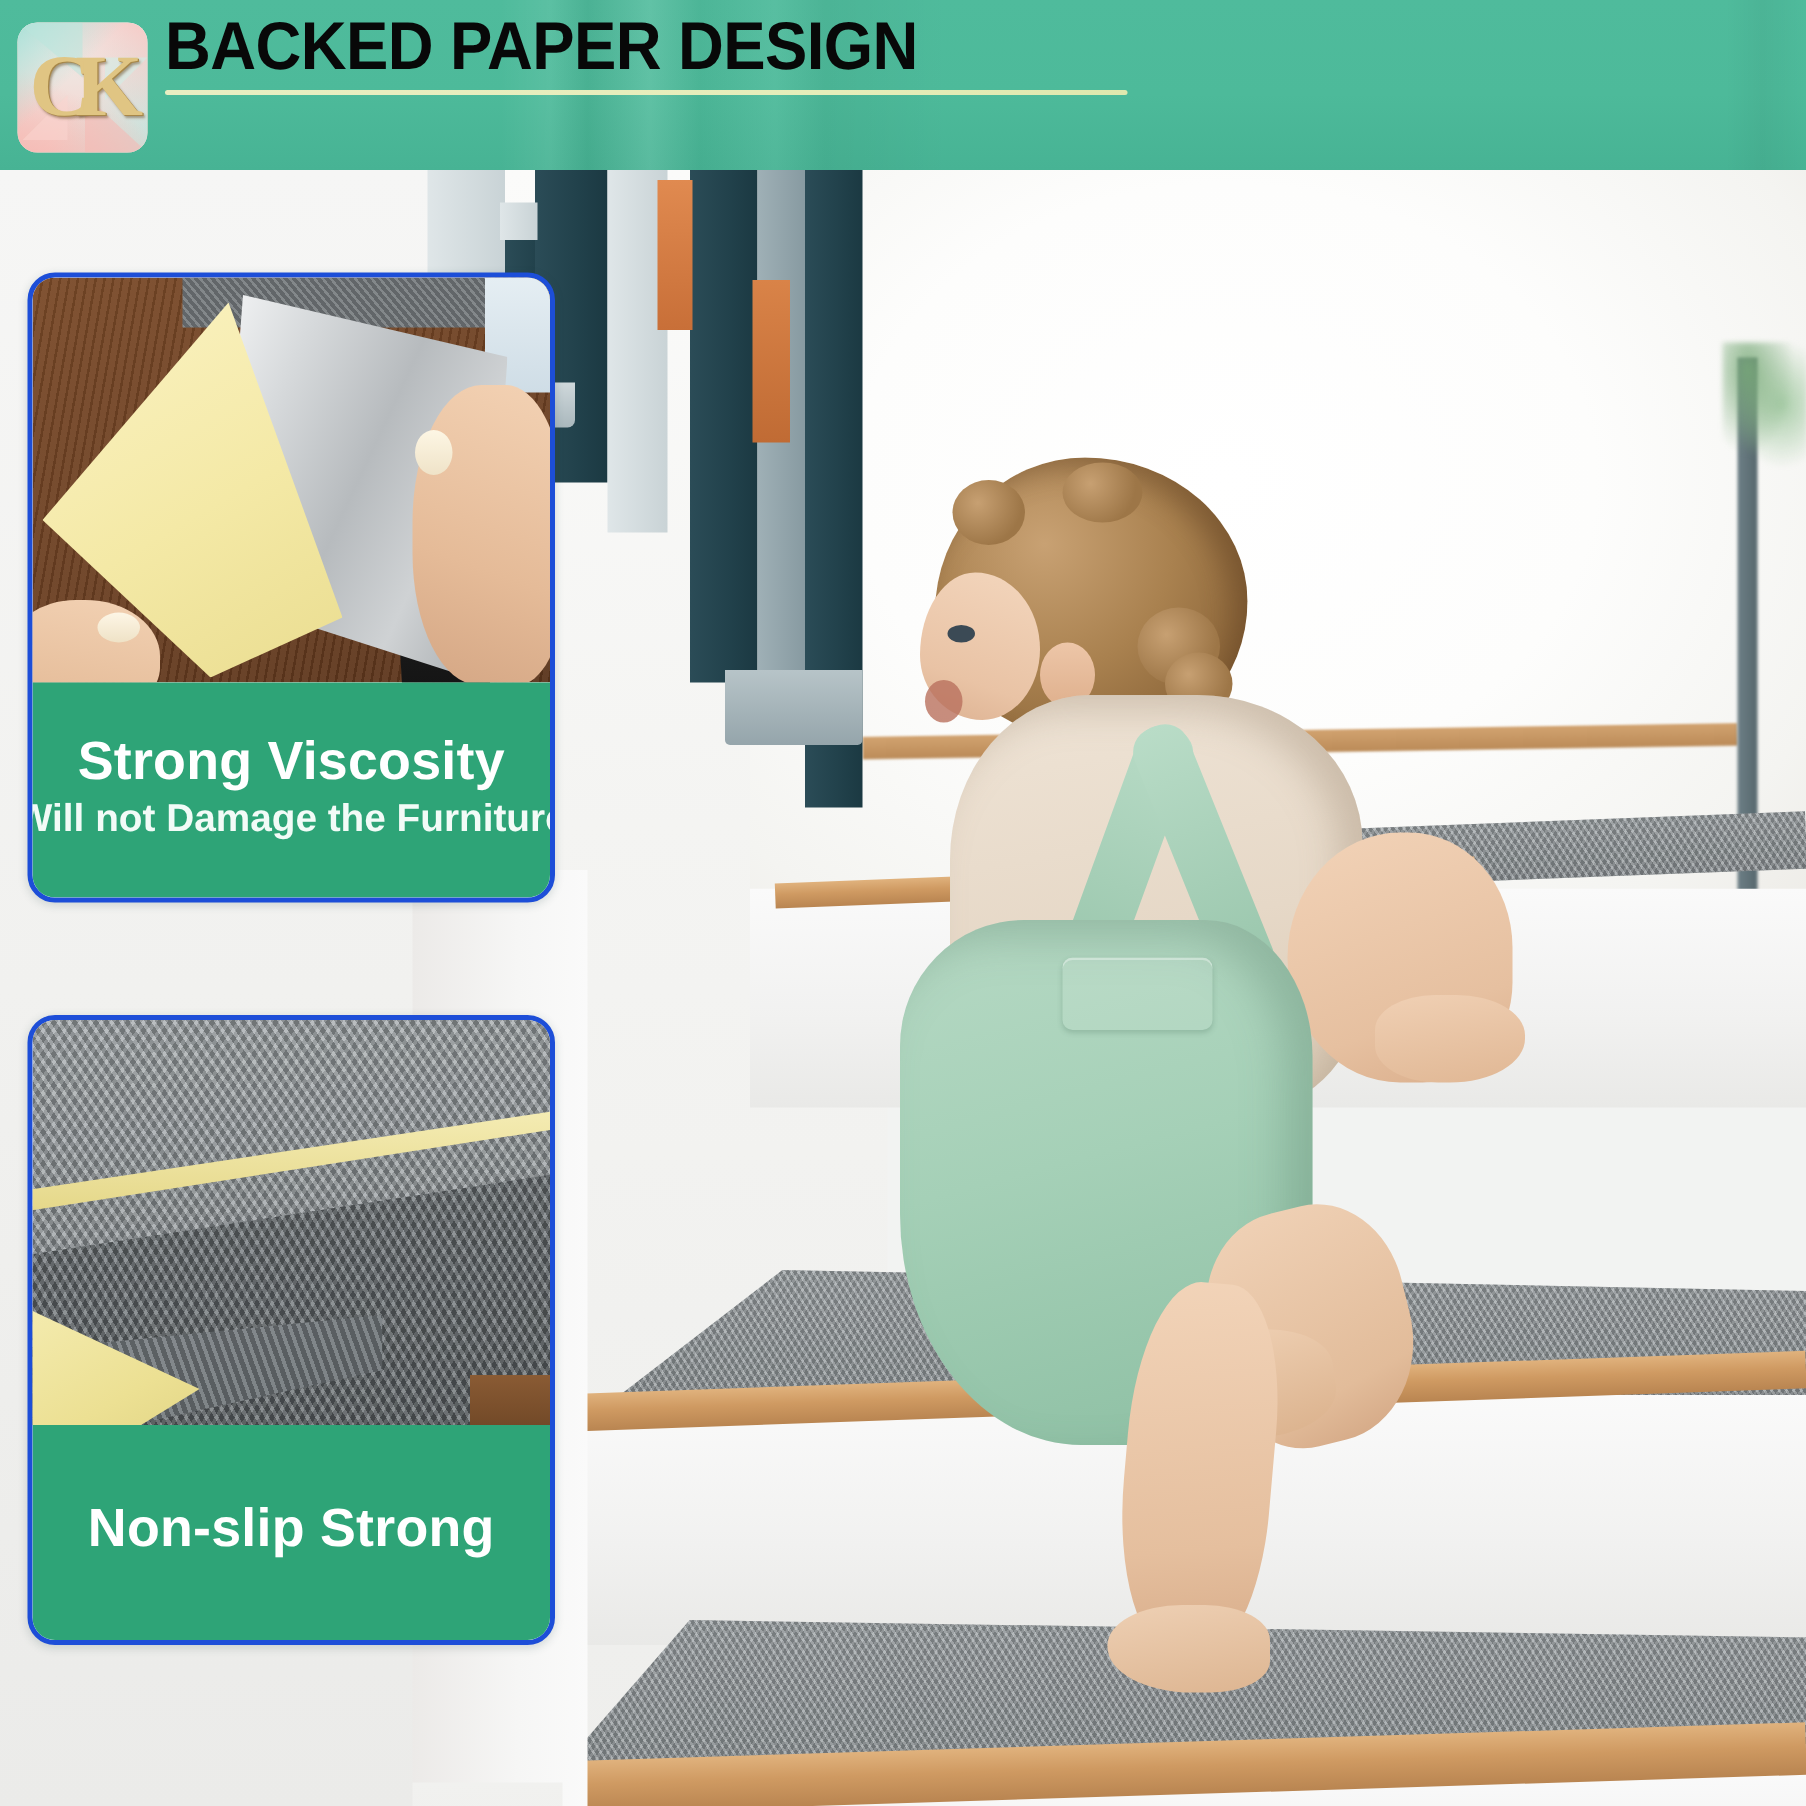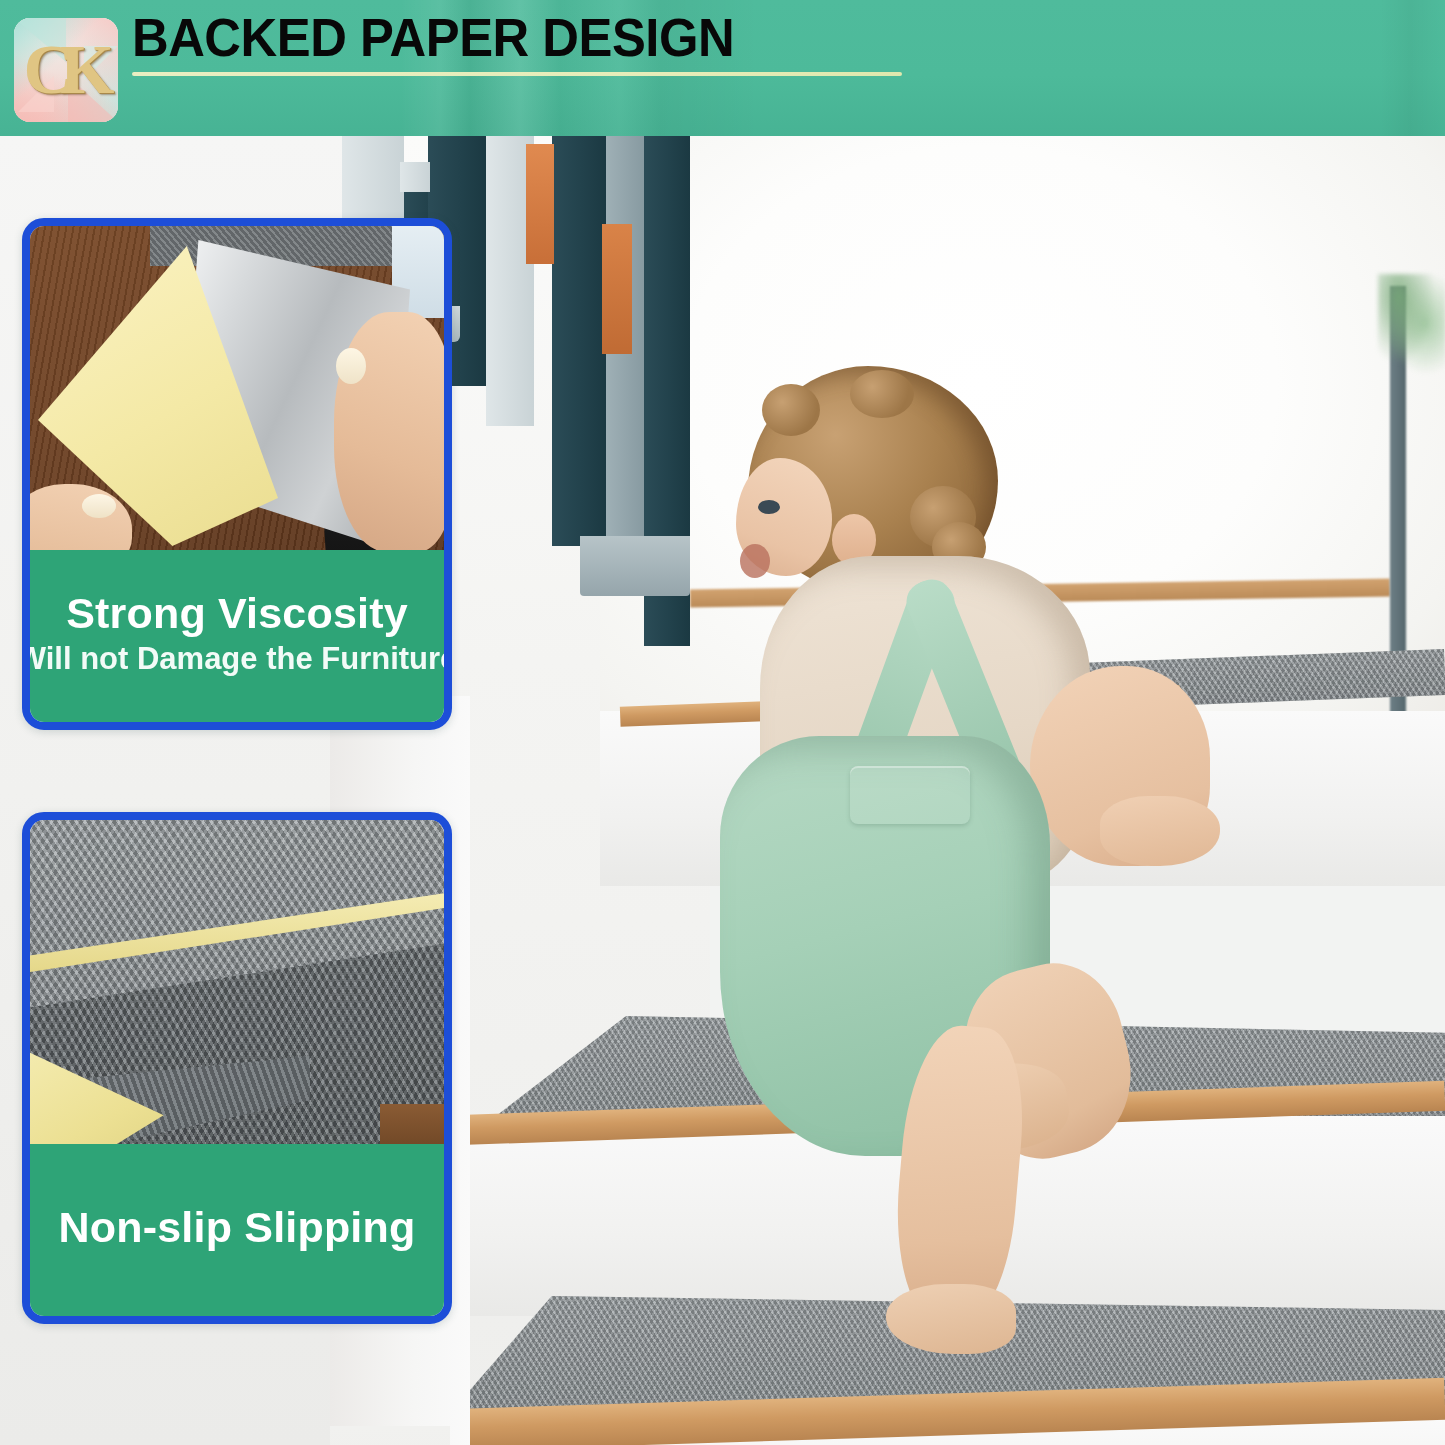--- a/index.html
+++ b/index.html
@@ -377,21 +377,21 @@
     position: absolute; left: 218px; top: 700px;
     width: 150px; height: 86px;
     border-radius: 48% 42% 38% 54%;
     background: linear-gradient(170deg, #f0d2b6 0%, #dbb28d 100%);
     transform: rotate(-8deg);
   }
 
   
   .panel {
     position: absolute;
-    border: 8px solid #1d4ed8;
+    border: 4px solid #1d4ed8;
     border-radius: 22px;
     overflow: hidden;
     background: #ffffff;
     box-shadow: 0 2px 8px rgba(40,70,70,0.18);
   }
   .panel-1 { left: 22px; top: 218px; width: 414px; height: 496px; }
   .panel-2 { left: 22px; top: 812px; width: 414px; height: 496px; }
 
   .panel-img { position: absolute; left: 0; top: 0; width: 100%; height: 324px; overflow: hidden; }
 
@@ -634,17 +634,17 @@
   <div class="panel panel-2">
     <div class="panel-img">
       <div class="p2-bg"></div>
       <div class="p2-sheet-lower"></div>
       <div class="p2-edge"></div>
       <div class="p2-grey-strip"></div>
       <div class="p2-curl"></div>
       <div class="p2-wood-corner"></div>
     </div>
     <div class="panel-caption">
-      <div class="cap-title">Non-slip Slipping</div>
+      <div class="cap-title">Non-slip Strong</div>
     </div>
   </div>
 
 </div>
 
 </body></html>

